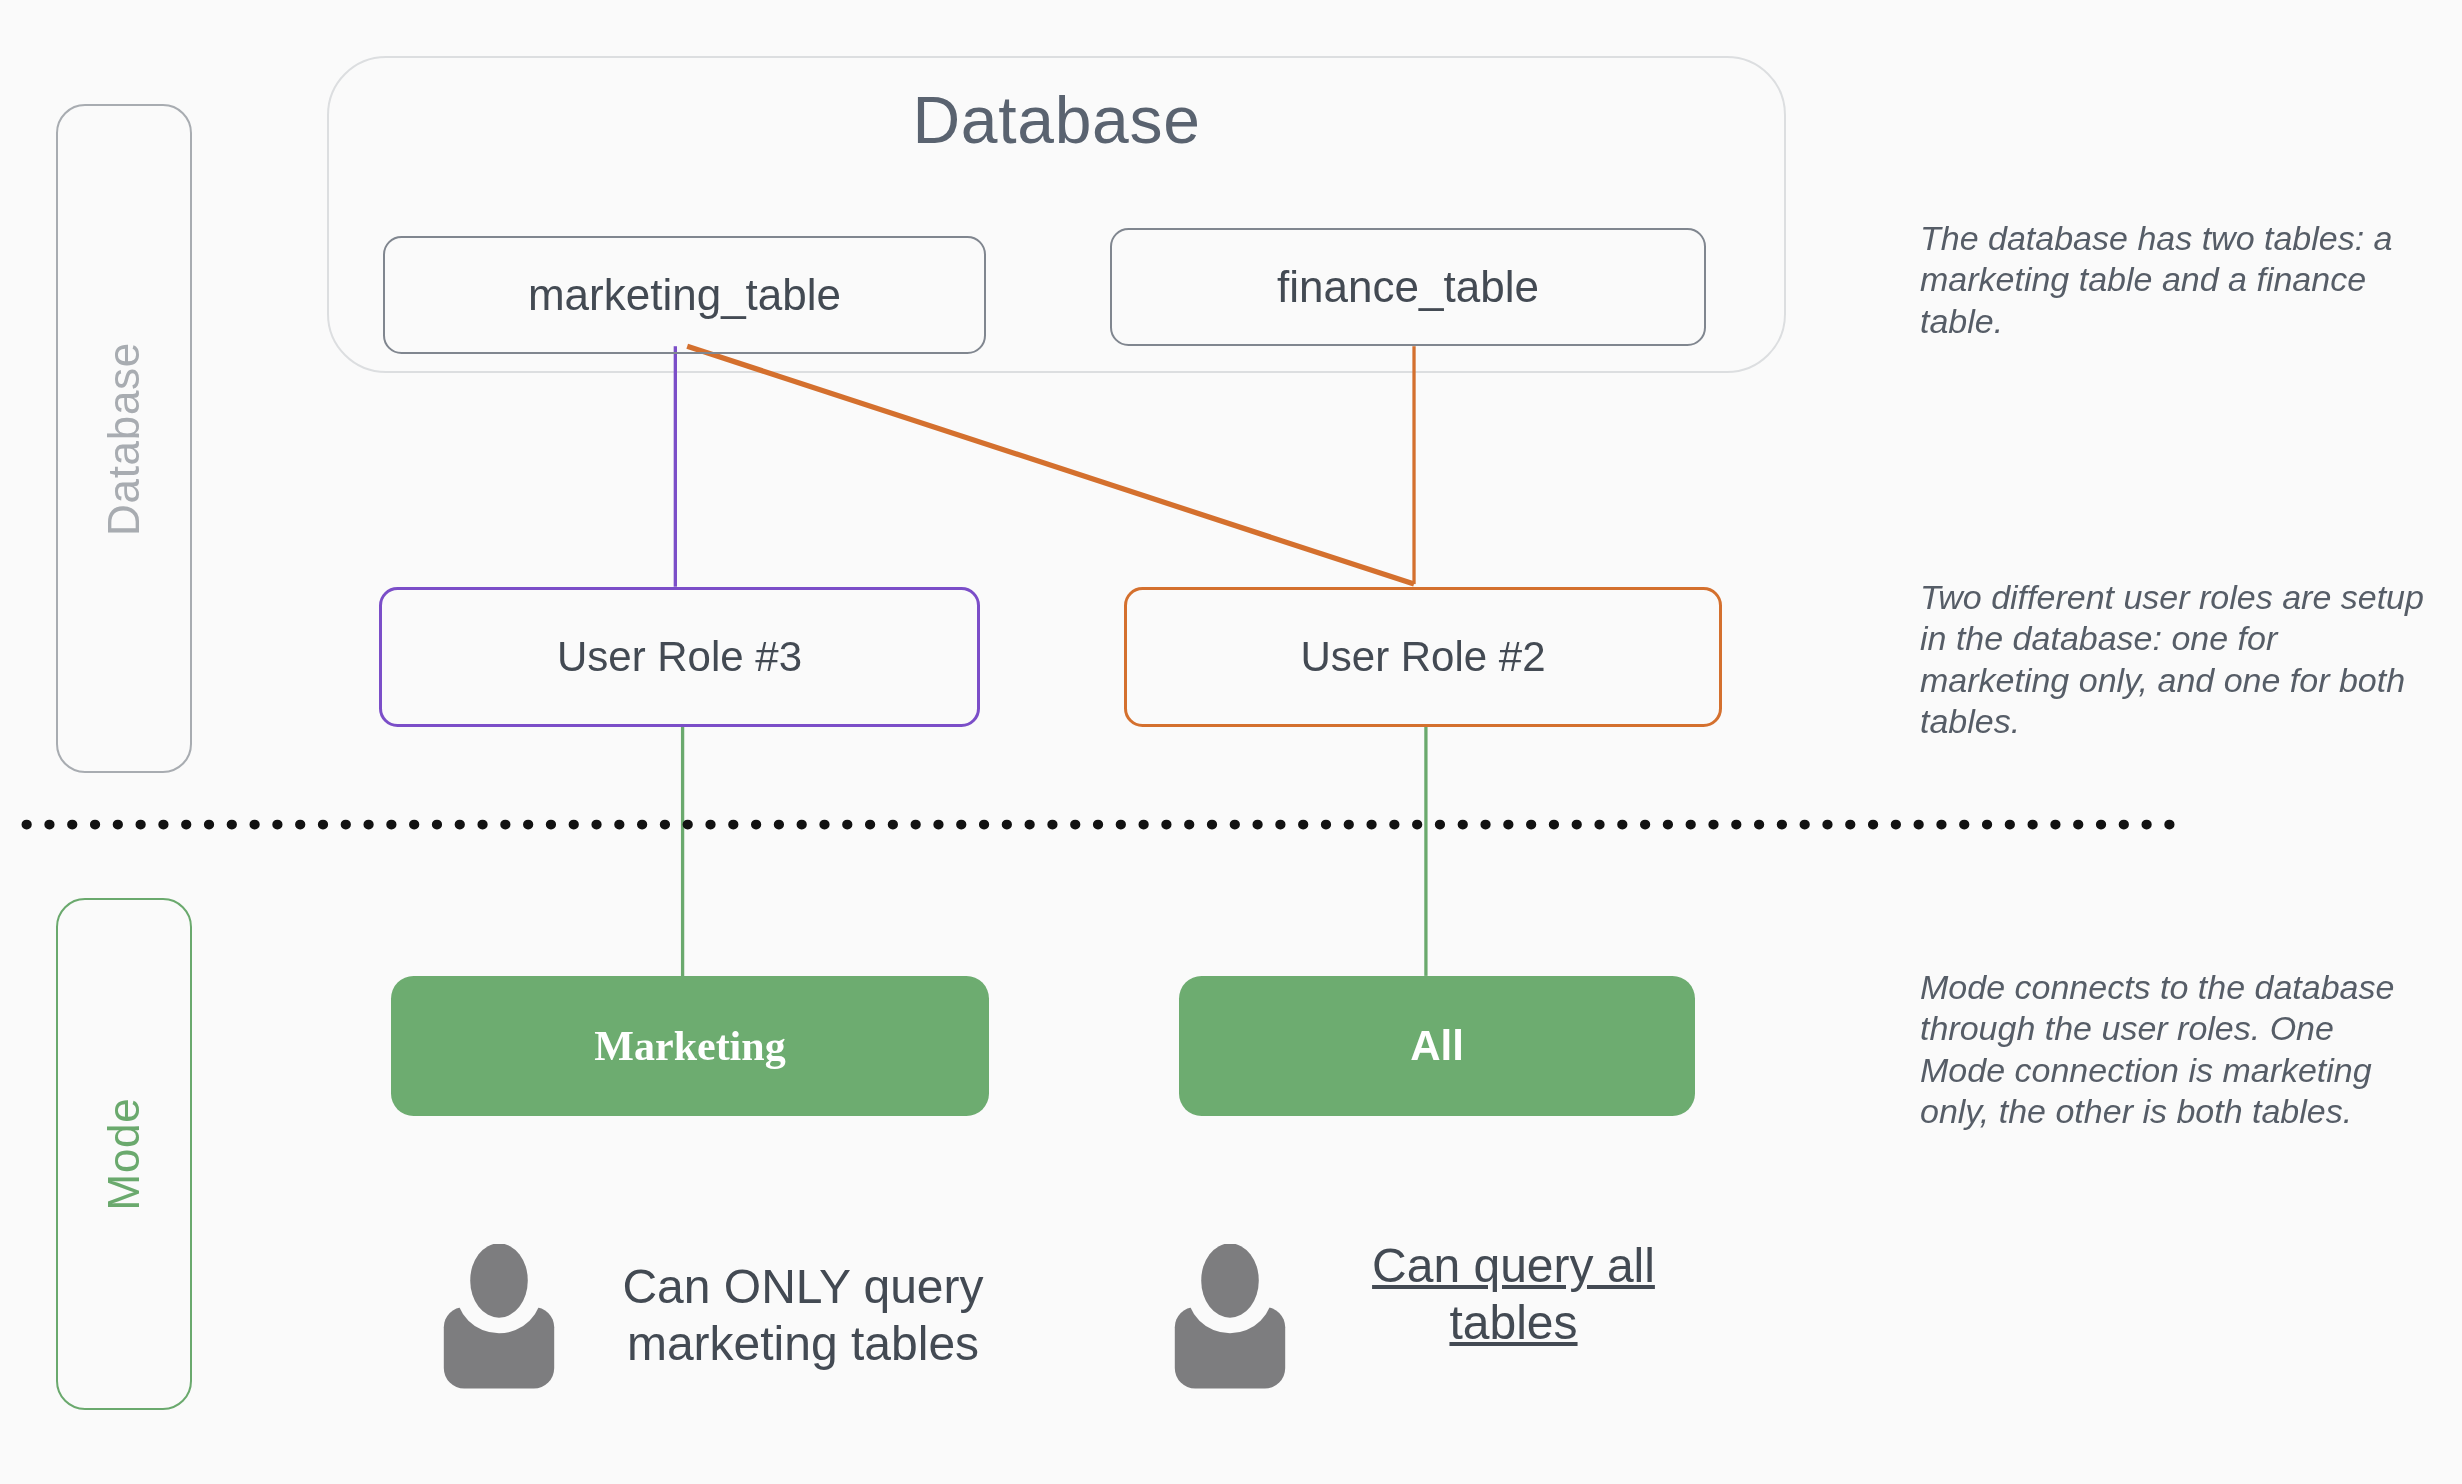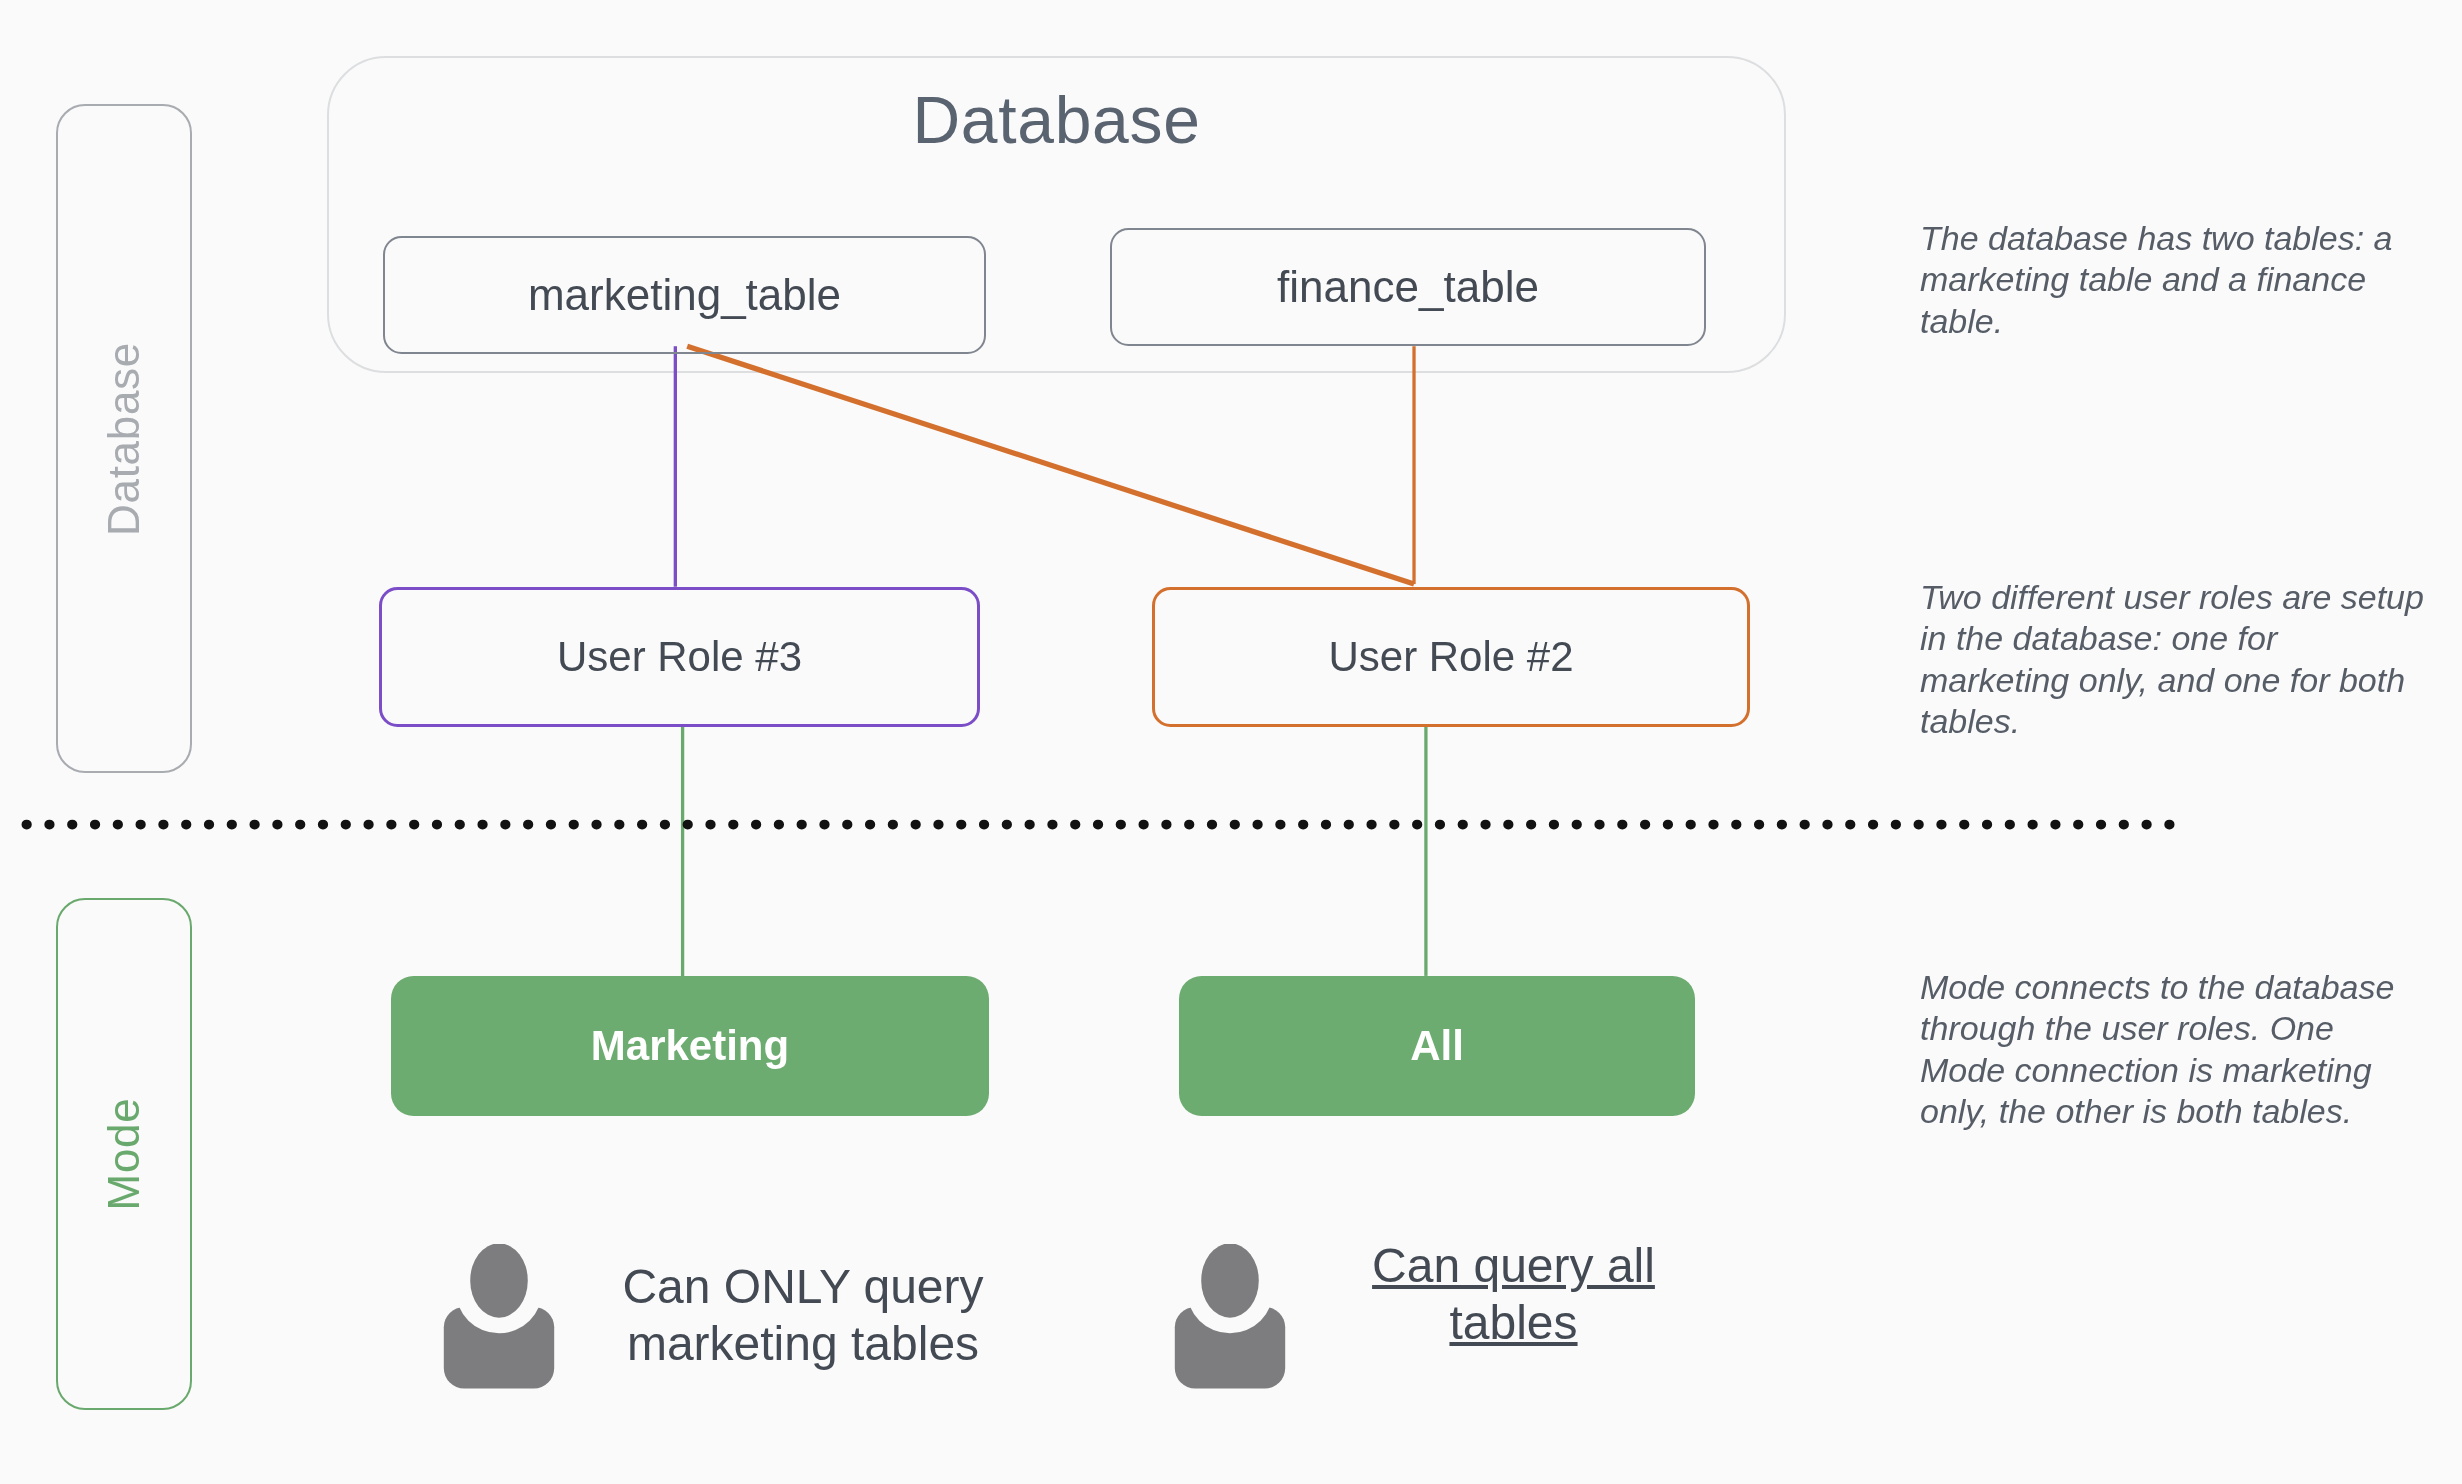--- a/index.html
+++ b/index.html
@@ -24,21 +24,21 @@
     letter-spacing:0.7px;
   }
   
   .node{
     position:absolute;display:flex;align-items:center;justify-content:center;
     box-sizing:border-box;border-radius:18.5px;background:transparent;
     font-size:44px;color:var(--text_dark,#434a53);
   }
   .table-box{border:2.6px solid var(--gray_border,#80868f);}
   .role-box-1{border:3.3px solid var(--purple,#7b4ec8);}
-  .role-box-2{border:3.3px solid var(--orange,#d4702e);margin-left:28px;}
+  .role-box-2{border:3.3px solid var(--orange,#d4702e);}
   .mode-btn{
     background:var(--green_fill,#6dac70);
     border:none;border-radius:22.5px;
     color:#ffffff;font-weight:bold;font-size:42px;
   }
   
   .side-label{
     position:absolute;display:flex;align-items:center;justify-content:center;
     box-sizing:border-box;border-radius:29px;
   }
@@ -100,21 +100,21 @@
     <span>finance_table</span>
   </div>
 
   <div class="node role-box-1" style="left:379px;top:587px;width:601px;height:140px;font-size:42px;">
     <span>User Role #3</span>
   </div>
   <div class="node role-box-2" style="left:1124px;top:587px;width:598px;height:140px;font-size:42px;">
     <span>User Role #2</span>
   </div>
 
-  <div class="node mode-btn" style="left:391px;top:976px;width:598px;height:140px;">
+  <div class="node mode-btn" style="left:391px;top:976px;width:598px;height:140px;font-family:Liberation Serif, serif;">
     <span>Marketing</span>
   </div>
   <div class="node mode-btn" style="left:1132px;top:976px;width:516px;height:140px;margin-left:47px;">
     <span>All</span>
   </div>
 
   <div class="side-label db" style="left:56px;top:104px;width:136px;height:669px;">
     <span>Database</span>
   </div>
   <div class="side-label mode" style="left:56px;top:898px;width:136px;height:512px;">

